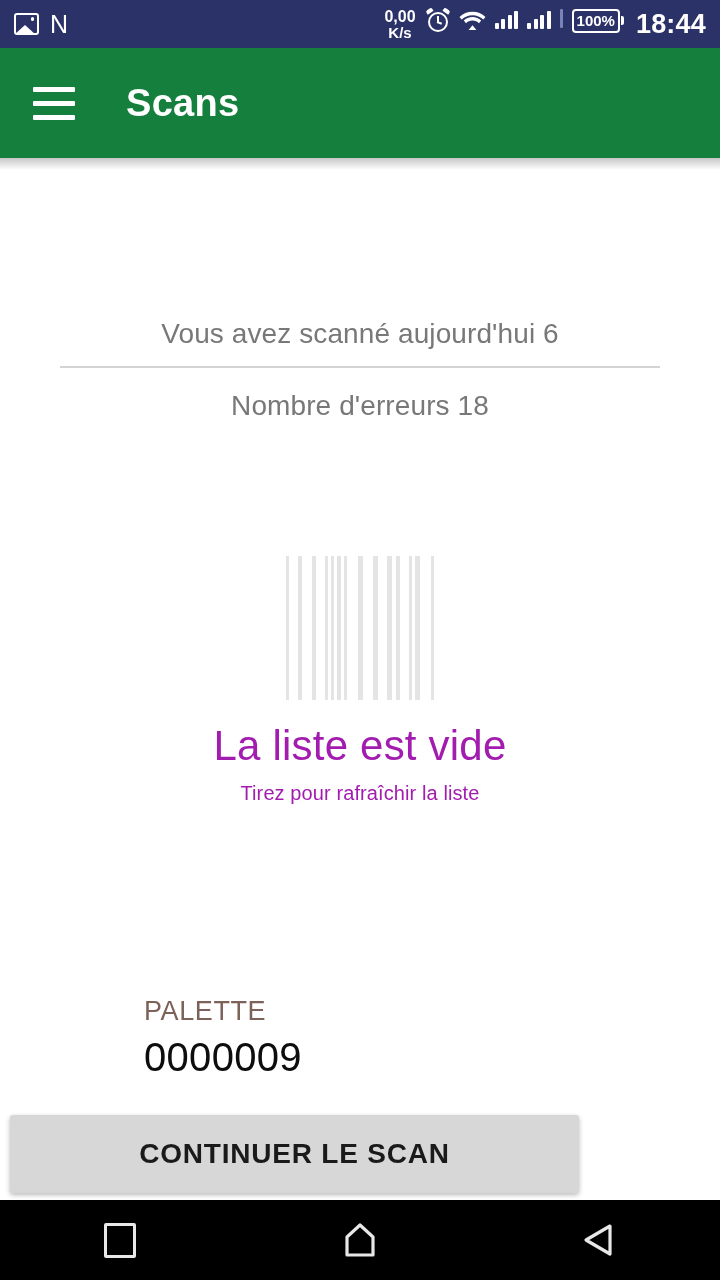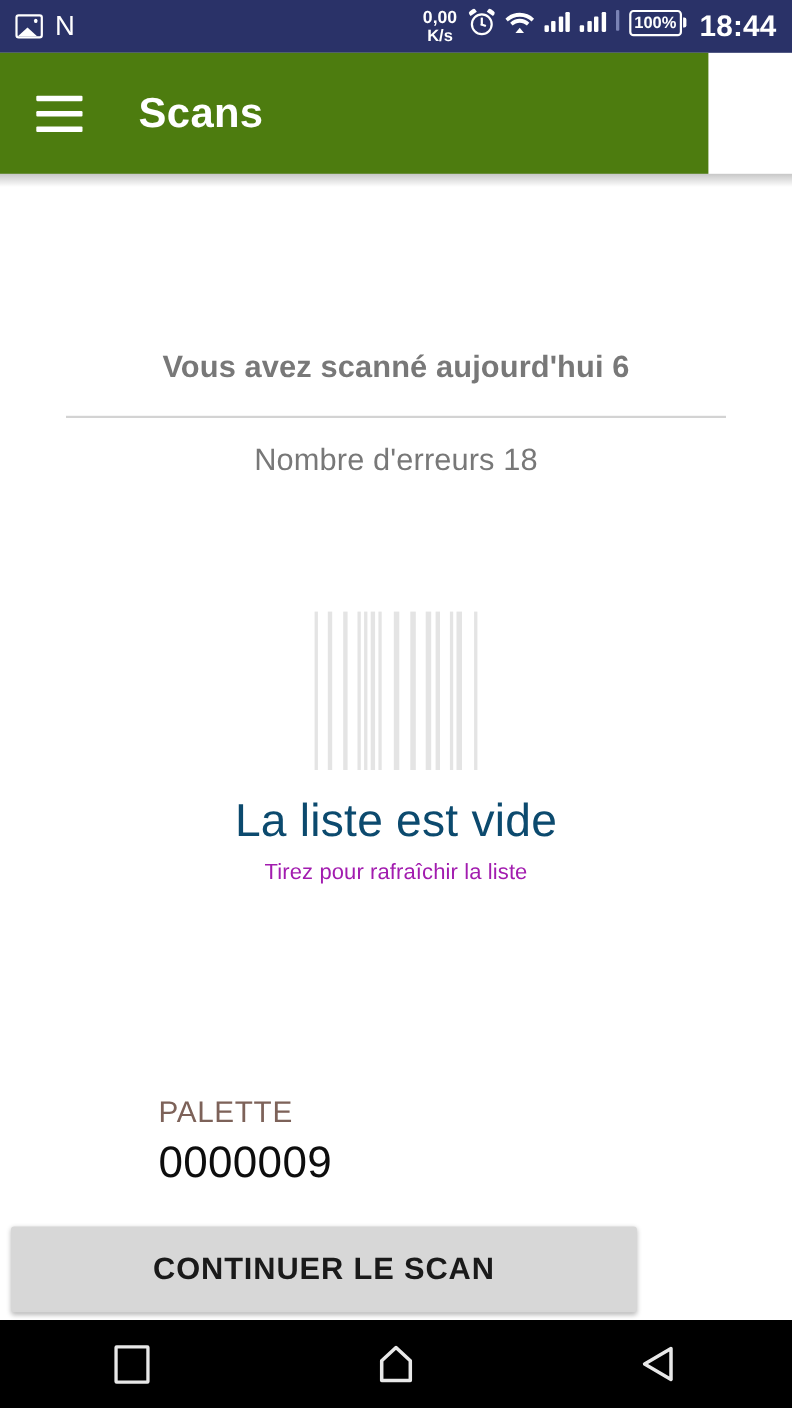--- a/index.html
+++ b/index.html
@@ -39,44 +39,44 @@
   .bars i{ display:block; width:4px; background:#fff; border-radius:1px; }
   .sep{ width:3px; height:19px; background:#7a83b5; border-radius:1px; }
   .ic-batt{ display:flex; align-items:center; }
   .ic-batt .shell{ border:2.5px solid #fff; border-radius:4px; height:24px; padding:0 3px; display:flex; align-items:center; }
   .ic-batt .pct{ font-size:15px; font-weight:700; line-height:1; }
   .ic-batt .nub{ width:3px; height:9px; background:#fff; border-radius:0 2px 2px 0; margin-left:1px; }
   .sb-clock{ font-size:27px; font-weight:700; letter-spacing:0.2px; margin-left:3px; }
 
   
   .appbar{
-    position:absolute; top:48px; left:0; width:644px; height:110px;
-    background:#4d7c0f; display:flex; align-items:center;
+    position:absolute; top:48px; left:0; width:720px; height:110px;
+    background:#15803d; display:flex; align-items:center;
   }
   .appbar::after{
     content:""; position:absolute; left:0; top:110px; width:720px; height:12px;
     background:linear-gradient(to bottom, rgba(0,0,0,0.22), rgba(0,0,0,0));
   }
   .menu-btn{ width:80px; height:80px; margin-left:14px; display:flex; flex-direction:column;
     align-items:center; justify-content:center; gap:9px; cursor:pointer; }
   .menu-btn span{ display:block; width:42px; height:5px; background:#fff; border-radius:1px; }
   .appbar-title{ color:#fff; font-size:38px; font-weight:700; margin-left:32px; letter-spacing:0.3px; }
 
   
   .stats{ position:absolute; top:318px; left:0; width:720px; }
   .stat-line{ text-align:center; color:#787878; font-size:28px; font-weight:400; letter-spacing:0.1px; }
-  .stat-a{ padding-bottom:28px;font-weight:bold; }
+  .stat-a{ padding-bottom:16px; }
   .divider{ height:1.5px; background:#d3d3d3; margin:0 60px; }
   .stat-b{ padding-top:22px; }
 
   
   .empty{ position:absolute; top:556px; left:0; width:720px; text-align:center; }
   .barcode{ width:148px; height:144px; margin:0 auto 22px auto; display:flex; align-items:stretch; }
   .barcode i{ display:block; height:100%; }
-  .empty-title{ color:#0c4a6e; font-size:42px; font-weight:400; letter-spacing:0.2px; }
+  .empty-title{ color:#a21caf; font-size:42px; font-weight:400; letter-spacing:0.2px; }
   .empty-sub{ color:#a21caf; font-size:20px; font-weight:400; margin-top:12px; letter-spacing:0.1px; }
 
   
   .palette{ position:absolute; left:144px; top:996px; }
   .palette-label{ color:#7d6259; font-size:27px; font-weight:400; letter-spacing:0.6px; }
   .palette-value{ color:#0d0d0d; font-size:40px; font-weight:400; margin-top:8px; letter-spacing:0.3px; }
 
   
   .cta{
     position:absolute; left:10px; top:1115px; width:569px; height:78px;

